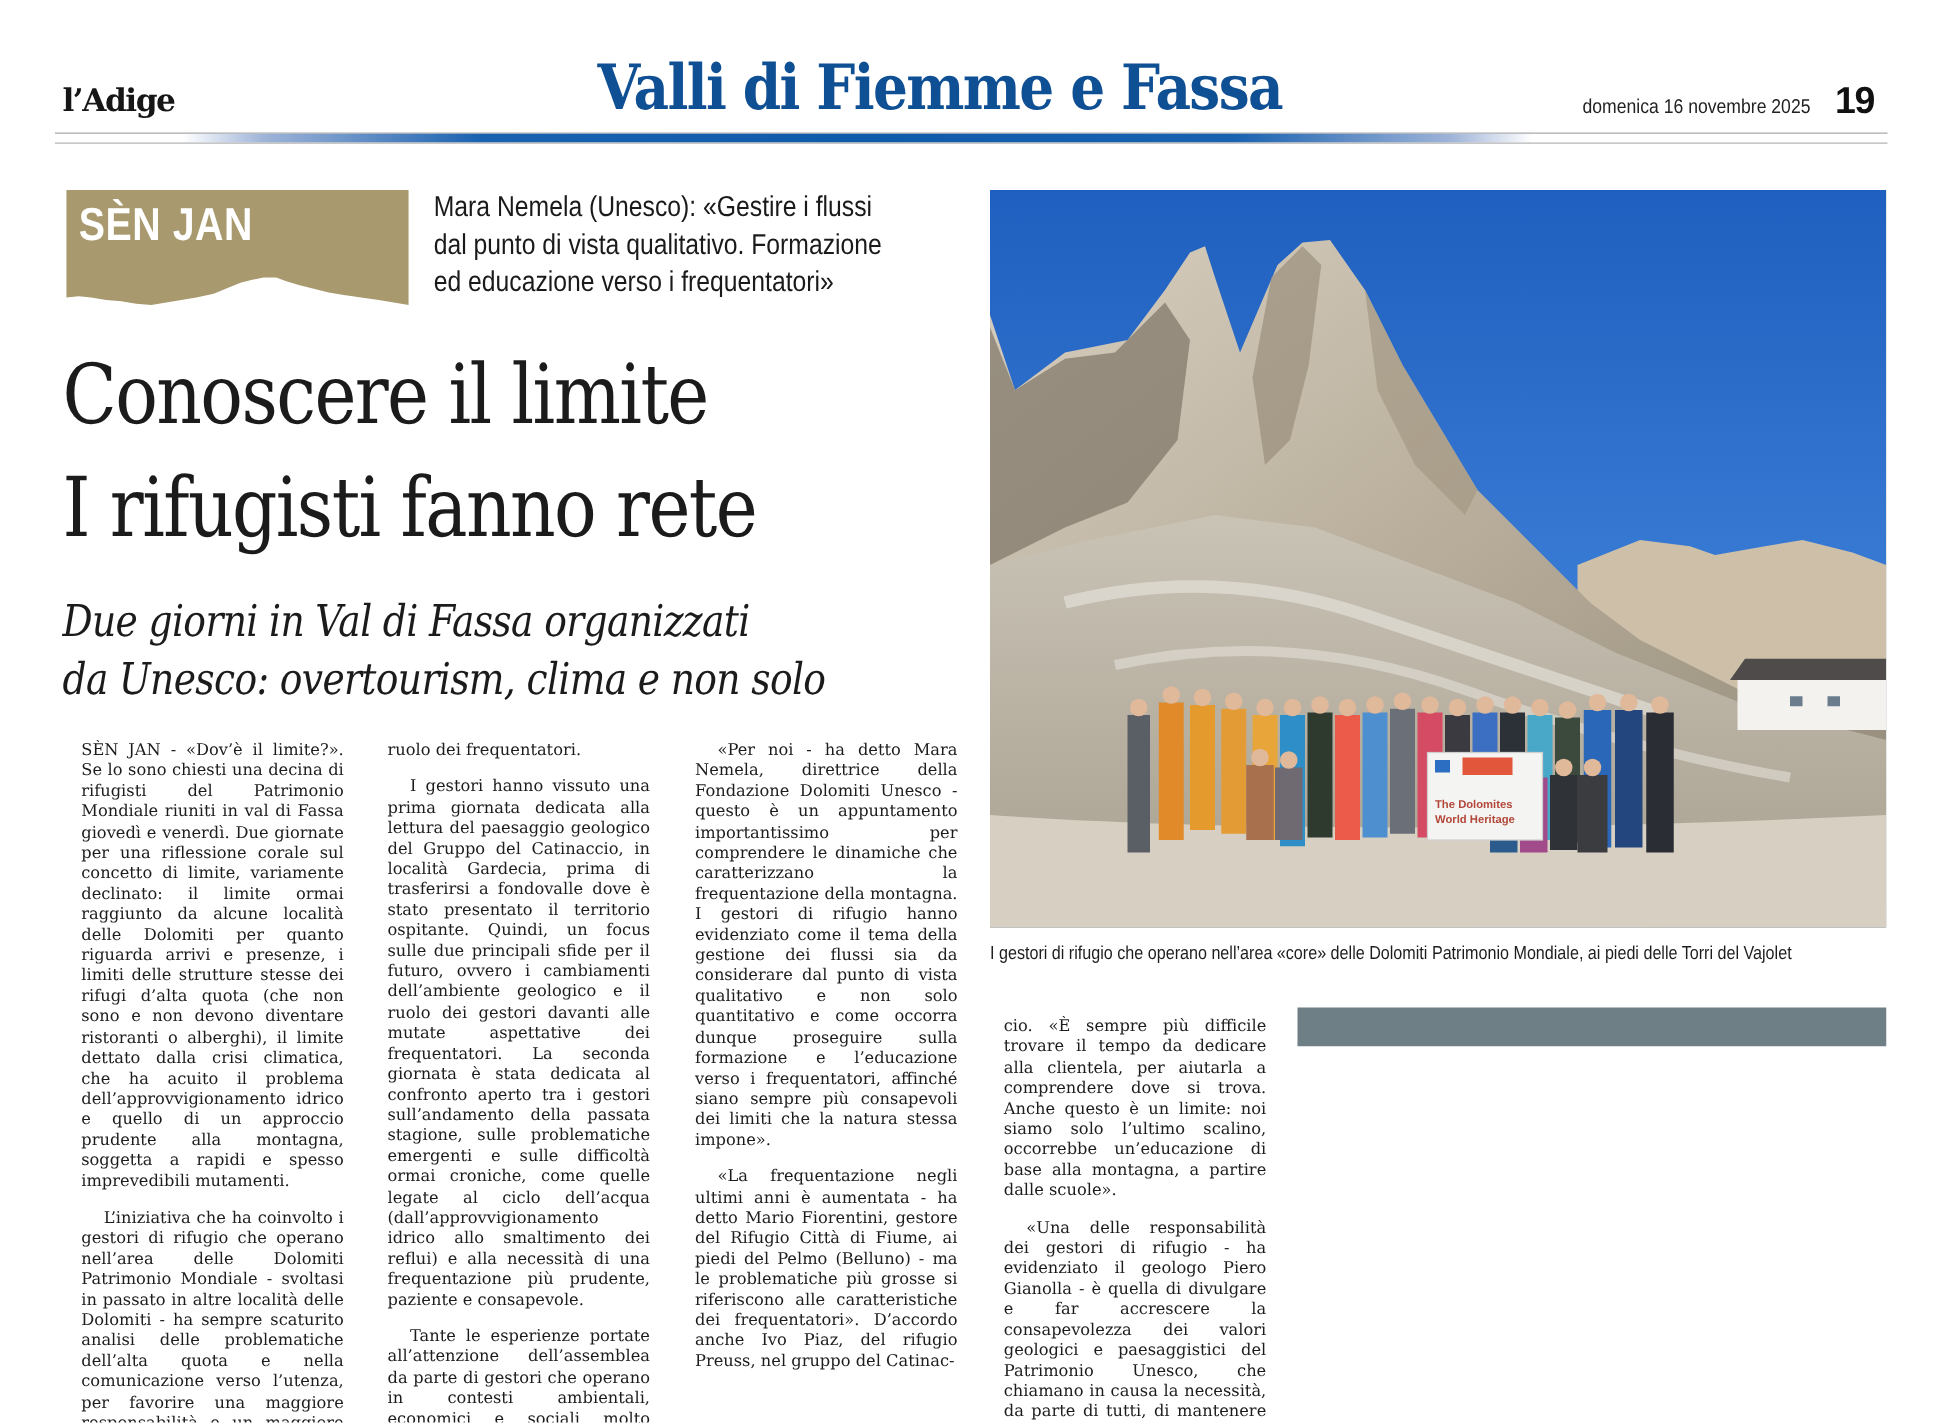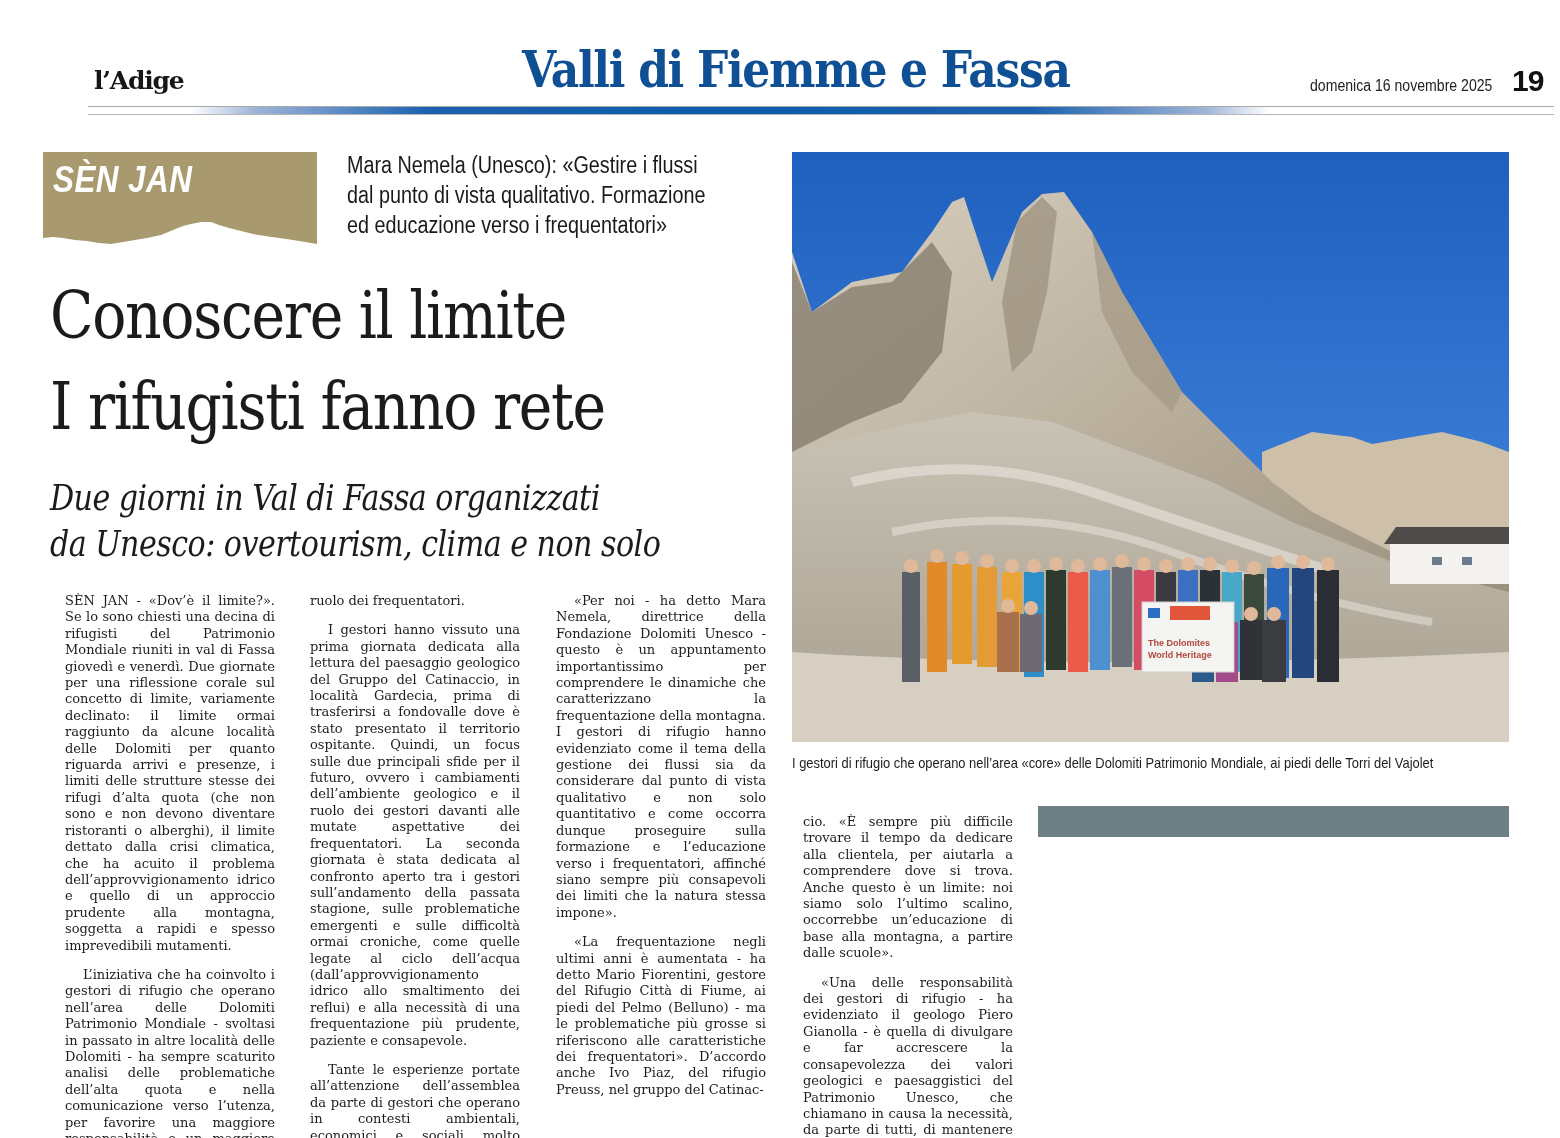--- a/index.html
+++ b/index.html
@@ -1,31 +1,31 @@
 <!DOCTYPE html>
 <html><head>
 <meta charset="utf-8">
 <style>
   * { box-sizing: border-box; margin: 0; padding: 0; }
   html, body { width: 1560px; height: 1138px; background: #ffffff; overflow: hidden; }
   body { position: relative; font-family: "Liberation Serif", serif; color: #1a1a1a; }
 
   
-  .masthead { position: absolute; left: 0; top: 0; width: 1428px; height: 130px; margin-left: 44px; }
+  .masthead { position: absolute; left: 0; top: 0; width: 1428px; height: 130px; }
   .brand { position: absolute; left: 50px; top: 66px; font-family: "DejaVu Serif", serif; font-weight: bold; font-size: 25px; letter-spacing: -1.2px; color: #161616; }
   .section-title { position: absolute; left: 478px; top: 40px; font-family: "DejaVu Serif", serif; font-weight: bold; font-size: 50px; color: #0f4f93; letter-spacing: -1.5px; transform: scaleX(0.88); transform-origin: left top; white-space: nowrap; }
   .issue-date { position: absolute; left: 1266px; top: 77px; font-family: "Liberation Sans", sans-serif; font-size: 16px; color: #222; transform: scaleX(0.88); transform-origin: left top; white-space: nowrap; }
   .page-number { position: absolute; left: 1468px; top: 64px; font-family: "Liberation Sans", sans-serif; font-weight: bold; font-size: 30px; color: #111; letter-spacing: -1px; }
   .rule-top { position: absolute; left: 44px; top: 106px; width: 1466px; height: 1px; background: #a9a9a9; }
   .rule-bottom { position: absolute; left: 44px; top: 114px; width: 1466px; height: 1px; background: #b5b5b5; }
   .rule-gradient { position: absolute; left: 146px; top: 107px; width: 1080px; height: 7px;
     background: linear-gradient(to right, rgba(20,95,170,0) 0%, #9fb4d8 6%, #1a62b0 22%, #0e5aab 50%, #1a62b0 78%, #9fb4d8 94%, rgba(20,95,170,0) 100%); }
 
   
-  .kicker { position: absolute; left: 43px; top: 152px; width: 318px; height: 92px; font-style: italic; }
+  .kicker { position: absolute; left: 53px; top: 152px; width: 318px; height: 92px; }
   .kicker svg { position: absolute; left: 0; top: 0; }
   .kicker-label { position: absolute; left: 10px; top: 7px; font-family: "Liberation Sans", sans-serif; font-weight: bold; font-size: 37px; color: #ffffff; transform: scaleX(0.85); transform-origin: left top; white-space: nowrap; letter-spacing: 0.5px; }
 
   .deck { position: absolute; left: 347px; top: 150px; width: 440px; font-family: "Liberation Sans", sans-serif; font-size: 23px; line-height: 30px; color: #1a1a1a; transform: scaleX(0.86); transform-origin: left top; }
   .deck span { display: block; white-space: nowrap; }
 
   
   .headline { position: absolute; left: 50px; top: 270px; font-family: "DejaVu Serif", serif; font-size: 66px; line-height: 91px; color: #1b1b1b; transform: scaleX(0.86); transform-origin: left top; letter-spacing: -1.5px; white-space: nowrap; }
   .headline span { display: block; }
   .subhead { position: absolute; left: 50px; top: 475px; font-family: "DejaVu Serif", serif; font-style: italic; font-size: 35px; line-height: 46px; color: #1b1b1b; transform: scaleX(0.86); transform-origin: left top; letter-spacing: -0.6px; white-space: nowrap; }

